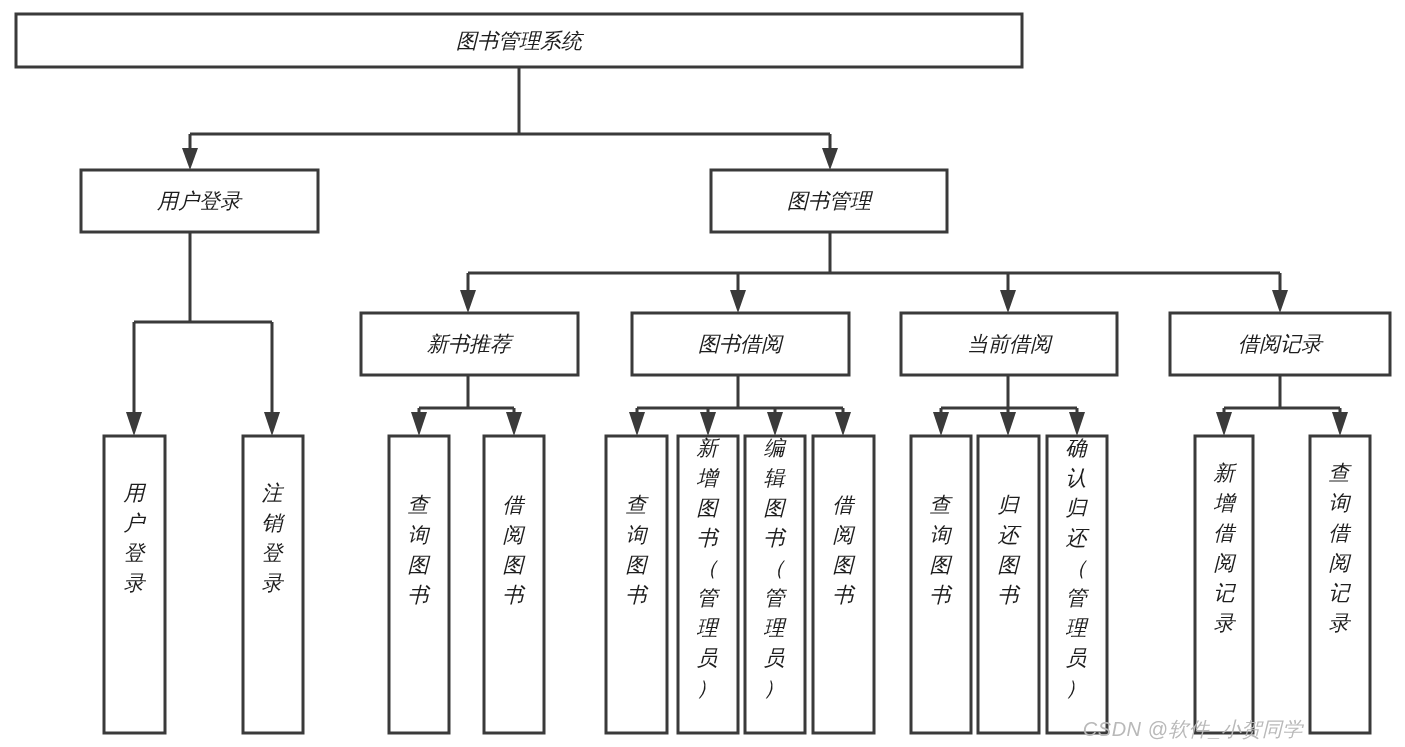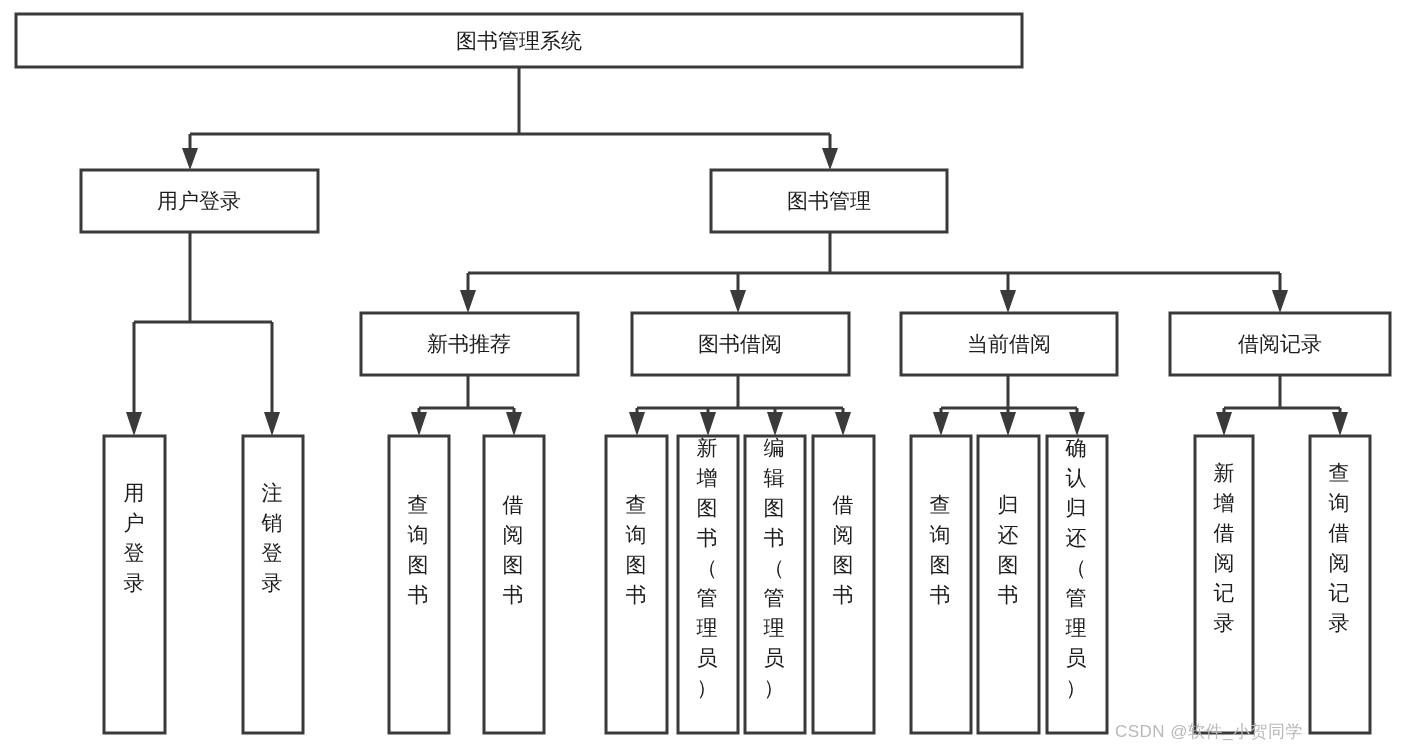--- a/index.html
+++ b/index.html
@@ -11,20 +11,21 @@
     width: 1405px;
     height: 747px;
     font-family: "Liberation Sans", "DejaVu Sans", sans-serif;
     overflow: hidden;
     position: relative;
   }
   #diagram-root {
     position: relative;
     width: 1311px;
     height: 747px;
+    font-style: italic;
   }
   svg#tree-svg {
     position: absolute;
     left: 0;
     top: 0;
     width: 1405px;
     height: 747px;
   }
   .node-box {
     fill: #ffffff;
@@ -51,21 +52,21 @@
     font-family: "Liberation Sans", "DejaVu Sans", sans-serif;
     font-size: 21px;
     fill: #1d1d1d;
     text-anchor: middle;
   }
   .watermark {
     position: absolute;
     right: 8px;
     bottom: 4px;
     font-family: "Liberation Sans", "DejaVu Sans", sans-serif;
-    font-size: 17px;
+    font-size: 20px;
     color: #b9b9b9;
     letter-spacing: 0.5px;
     white-space: nowrap;
     user-select: none;
   }
 </style>
 </head>
 <body>
 
 <div id="diagram-root">

